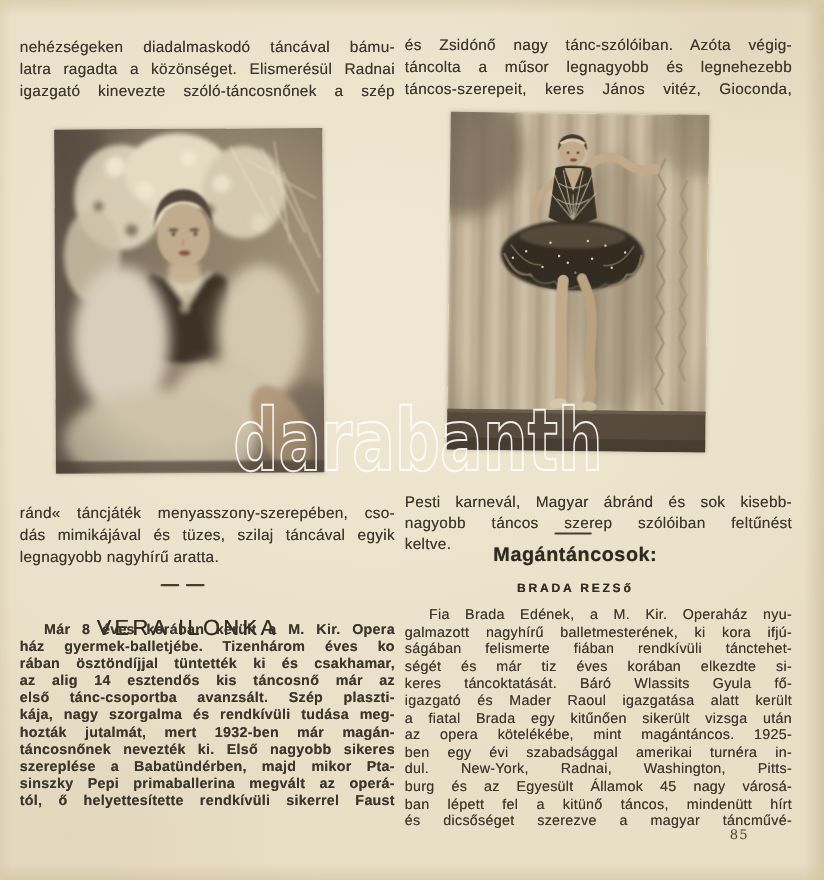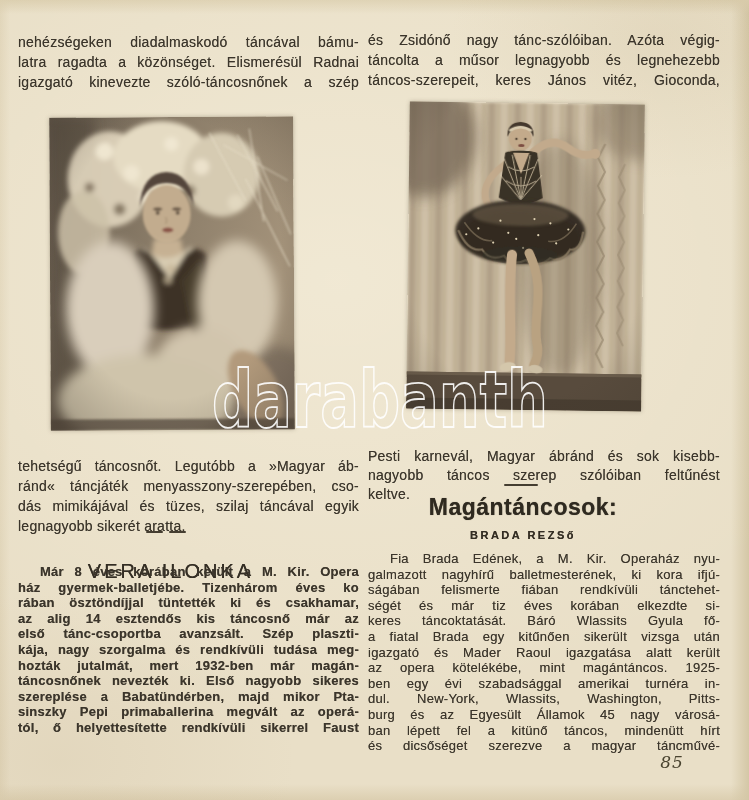--- a/index.html
+++ b/index.html
@@ -27,34 +27,34 @@
   .indent-first .tline:first-child{text-indent:22px;}
   .lh20 .tline{height:20px;line-height:20px;}
   .lh19 .tline{height:19px;line-height:19px;}
   .lh156 .tline{height:15.6px;line-height:15.6px;}
   .fs14{font-size:14px;}
   .h-small{
     font-weight:normal;font-size:20px;letter-spacing:3px;text-align:center;
     color:#332d23;text-shadow:0 0 .6px rgba(51,45,35,.8);
   }
   .h-big{
-    font-weight:bold;font-size:23px;letter-spacing:.5px;text-align:center;
+    font-weight:bold;font-size:18px;letter-spacing:.5px;text-align:center;
     color:#2f2a20;text-shadow:0 0 .7px rgba(47,42,32,.8);
   }
   .h-sub{
     font-weight:bold;font-size:11px;letter-spacing:2.5px;text-align:center;
     color:#332d23;text-shadow:0 0 .6px rgba(51,45,35,.8);
   }
   .divider{display:flex;justify-content:center;gap:6px;}
   .divider .bar{height:2.2px;background:#453e31;border-radius:1px;}
   .photo{position:absolute;overflow:hidden;box-shadow:0 0 4px rgba(90,78,58,.35);}
   .photo svg{display:block;width:100%;height:100%;}
   .pagenum{
-    position:absolute;font-family:"DejaVu Serif", serif;font-size:17px;
-    color:#49432f;letter-spacing:1px;font-style:italic;
+    position:absolute;font-family:"DejaVu Serif", serif;font-size:12px;
+    color:#49432f;letter-spacing:1px;
   }
   .watermark{position:absolute;left:0;top:0;z-index:40;pointer-events:none;}
 </style>
 </head>
 <body>
 
 <div class="page">
 
   <div class="blk txt fs14 lh20" style="left:18px;top:32px;width:341px;">
       <div class="tline">nehézségeken diadalmaskodó táncával bámu-</div>
@@ -238,24 +238,23 @@
           <ellipse cx="101" cy="264" rx="8" ry="4.5" fill="#d9ccb0" transform="rotate(-12 101 264)"></ellipse>
           <ellipse cx="129" cy="266" rx="7" ry="4" fill="#d2c5a9" transform="rotate(10 129 266)"></ellipse>
         </g>
       </g>
       <rect width="235" height="307" fill="#8a7a5e" opacity="0.06"></rect>
       <rect width="235" height="307" fill="url(#vigR)"></rect>
     </svg>
   </div>
 
   <div class="blk txt fs14 lh20" style="left:18px;top:456px;width:341px;" data-last="left">
-      <div class="tline">tehetségű táncosnőt. Legutóbb a »Magyar áb-</div>
       <div class="tline">ránd« táncjáték menyasszony-szerepében, cso-</div>
       <div class="tline">dás mimikájával és tüzes, szilaj táncával egyik</div>
-      <div class="tline tline-last">legnagyobb sikerét aratta.</div>
+      <div class="tline tline-last">legnagyobb nagyhírű aratta.</div>
     </div>
 
   <div class="blk divider" style="left:18px;top:531px;width:295px;">
     <div class="bar" style="width:17px;"></div>
     <div class="bar" style="width:17px;"></div>
   </div>
 
   <div class="blk h-small" style="left:18px;top:560px;width:305px;">VERA ILONKA</div>
 
   <div class="blk txt lh156 indent-first" style="left:18px;top:564px;width:341px;font-weight:bold;">
@@ -285,25 +284,25 @@
   <div class="blk h-big" style="left:368px;top:494px;width:310px;">Magántáncosok:</div>
 
   <div class="blk h-sub" style="left:368px;top:529px;width:310px;">BRADA REZSő</div>
 
   <div class="blk txt lh156 indent-first" style="left:368px;top:551px;width:352px;">
       <div class="tline">Fia Brada Edének, a M. Kir. Operaház nyu-</div>
       <div class="tline">galmazott nagyhírű balletmesterének, ki kora ifjú-</div>
       <div class="tline">ságában felismerte fiában rendkívüli tánctehet-</div>
       <div class="tline">ségét és már tiz éves korában elkezdte si-</div>
       <div class="tline">keres táncoktatását. Báró Wlassits Gyula fő-</div>
+      <div class="tline">igazgató és Mader Raoul igazgatása alatt került</div>
       <div class="tline">a fiatal Brada egy kitűnően sikerült vizsga után</div>
-      <div class="tline">igazgató és Mader Raoul igazgatása alatt került</div>
       <div class="tline">az opera kötelékébe, mint magántáncos. 1925-</div>
       <div class="tline">ben egy évi szabadsággal amerikai turnéra in-</div>
-      <div class="tline">dul. New-York, Wlassits, Washington, Pitts-</div>
+      <div class="tline">dul. New-York, Radnai, Washington, Pitts-</div>
       <div class="tline">burg és az Egyesült Államok 45 nagy városá-</div>
       <div class="tline">ban lépett fel a kitünő táncos, mindenütt hírt</div>
       <div class="tline tline-last">és dicsőséget szerezve a magyar táncművé-</div>
     </div>
 
   <div class="pagenum" style="left:652px;top:752px;width:40px;text-align:center;">85</div>
 
   <svg class="watermark" width="749" height="800">
     <text x="212" y="427" font-family="DejaVu Sans, sans-serif" font-size="78" font-weight="bold" fill="none" stroke="#ffffff" stroke-width="1.8" opacity="0.9" textLength="336" lengthAdjust="spacingAndGlyphs">darabanth</text>
   </svg>

